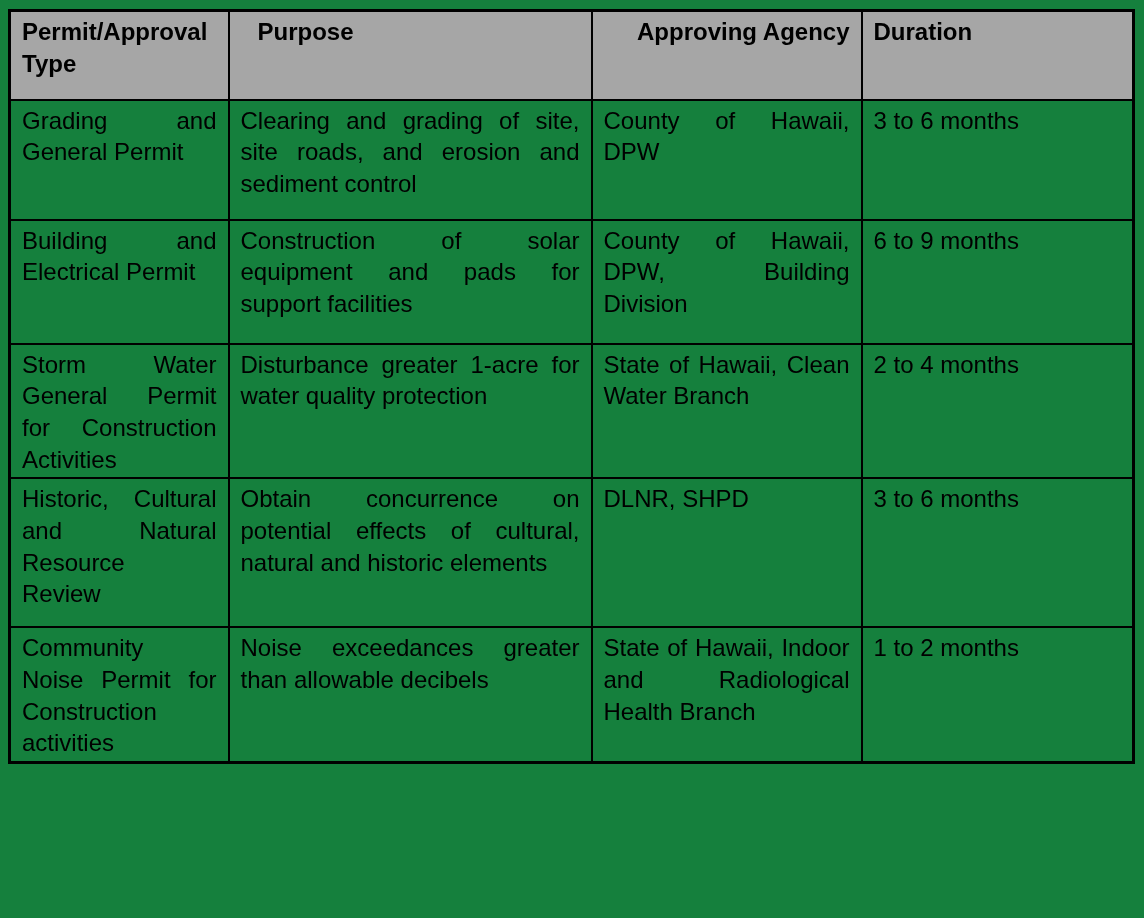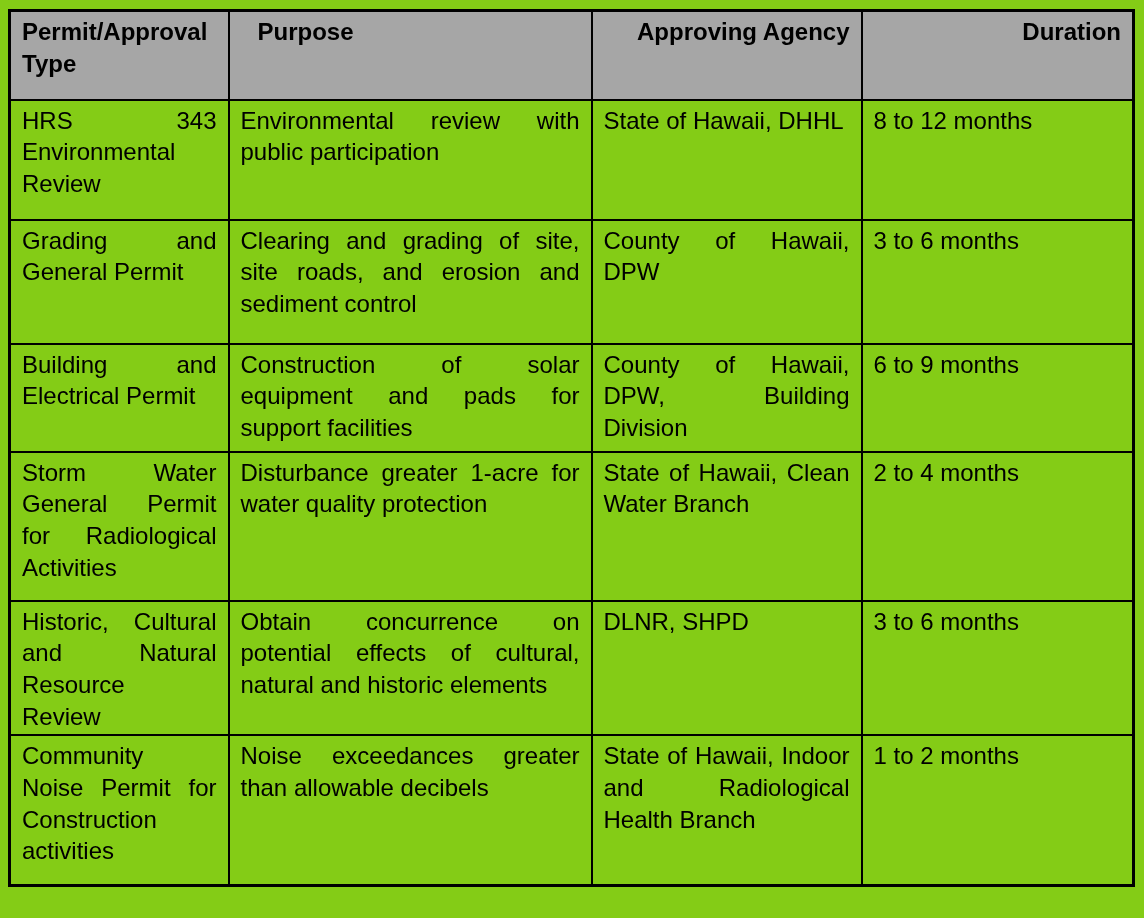--- a/index.html
+++ b/index.html
@@ -14,21 +14,21 @@
     font-family: "Liberation Sans", "DejaVu Sans", sans-serif;
     font-size: 24px;
     line-height: 1.32;
     color: #000000;
     overflow: hidden;
   }
   .page {
     position: absolute;
     left: 0; top: 0;
     width: 1144px; height: 918px;
-    background: #84cc16;
+    background: #15803d;
   }
   table.permits {
     position: absolute;
     left: 8px;
     top: 9px;
     width: 1124px;
     border-collapse: collapse;
     table-layout: fixed;
     border: 3px solid #000000;
   }
@@ -77,43 +77,26 @@
           <th style="background: rgb(166, 166, 166);">
             <div class="line">Permit/Approval</div>
             <div class="line">Type</div>
           </th>
           <th style="background: rgb(166, 166, 166); padding-left: 28px;">
             <div class="line">Purpose</div>
           </th>
           <th style="background: rgb(166, 166, 166); text-align: right;">
             <div class="line">Approving Agency</div>
           </th>
-          <th style="background: rgb(166, 166, 166); text-align: right;">
+          <th style="background: rgb(166, 166, 166);">
             <div class="line">Duration</div>
           </th>
         </tr>
     </thead>
     <tbody>
-        <tr>
-          <td>
-            <div class="line stretch">HRS 343</div>
-            <div class="line stretch">Environmental</div>
-            <div class="line">Review</div>
-          </td>
-          <td>
-            <div class="line stretch">Environmental review with</div>
-            <div class="line">public participation</div>
-          </td>
-          <td>
-            <div class="line">State of Hawaii, DHHL</div>
-          </td>
-          <td>
-            <div class="line">8 to 12 months</div>
-          </td>
-        </tr>
         <tr>
           <td>
             <div class="line stretch">Grading and</div>
             <div class="line">General Permit</div>
           </td>
           <td>
             <div class="line stretch">Clearing and grading of site,</div>
             <div class="line stretch">site roads, and erosion and</div>
             <div class="line">sediment control</div>
           </td>
@@ -141,21 +124,21 @@
             <div class="line">Division</div>
           </td>
           <td>
             <div class="line">6 to 9 months</div>
           </td>
         </tr>
         <tr>
           <td>
             <div class="line stretch">Storm Water</div>
             <div class="line stretch">General Permit</div>
-            <div class="line stretch">for Radiological</div>
+            <div class="line stretch">for Construction</div>
             <div class="line">Activities</div>
           </td>
           <td>
             <div class="line stretch">Disturbance greater 1-acre for</div>
             <div class="line">water quality protection</div>
           </td>
           <td>
             <div class="line stretch">State of Hawaii, Clean</div>
             <div class="line">Water Branch</div>
           </td>

